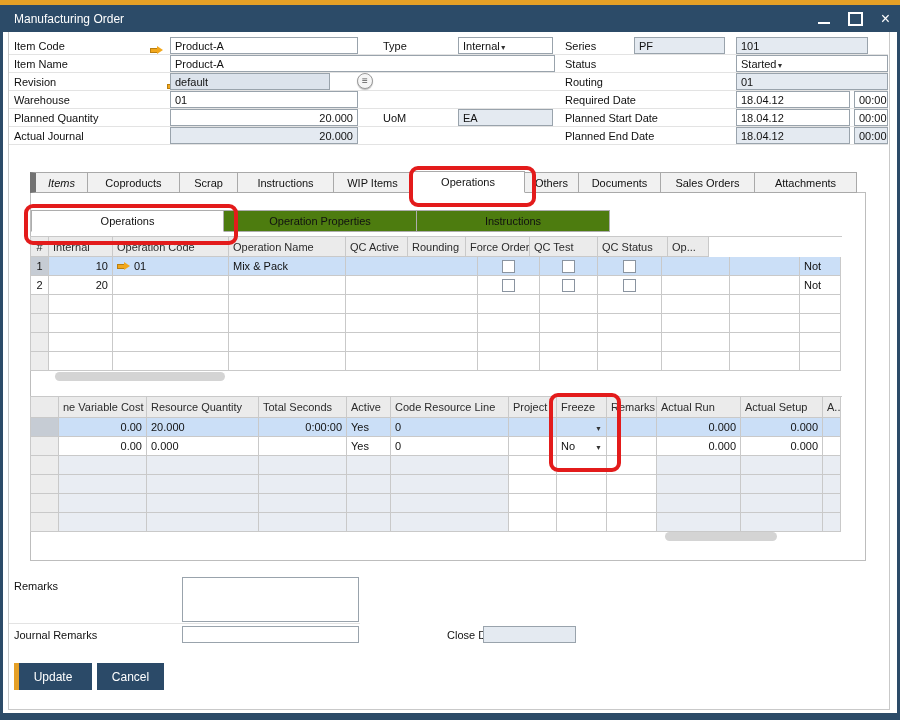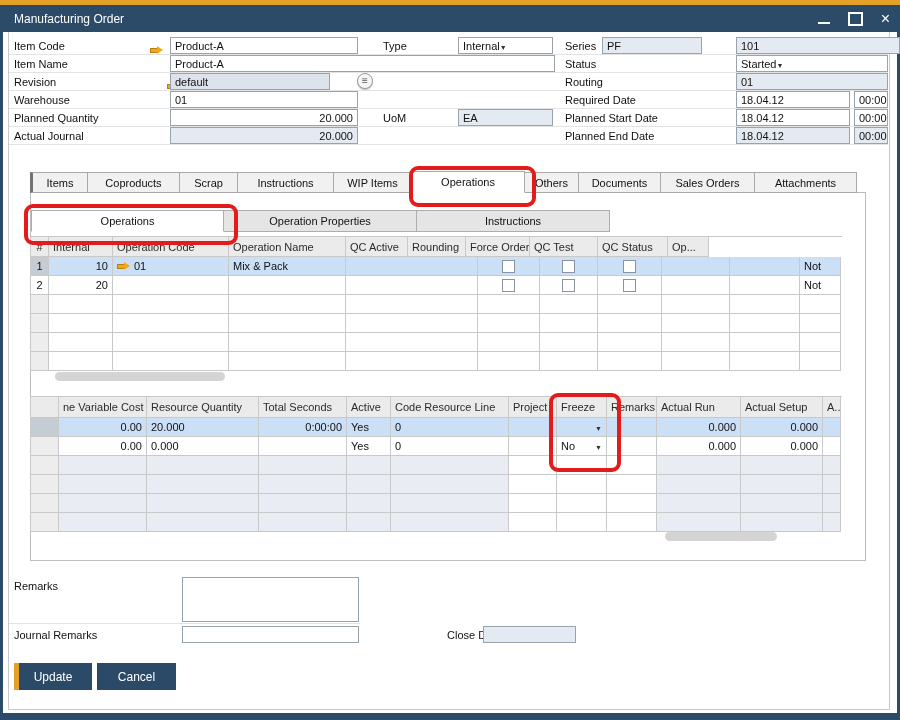--- a/index.html
+++ b/index.html
@@ -32,25 +32,25 @@
   .larrow{position:relative;display:inline-block;width:13px;height:9px;flex:none;}
   .larrow::before{content:"";position:absolute;left:0;top:2px;width:7px;height:5px;background:#F2A71B;border:1px solid #B97E0F;border-right:none;box-sizing:border-box;}
   .larrow::after{content:"";position:absolute;right:0;top:0;width:0;height:0;border-top:4.5px solid transparent;border-bottom:4.5px solid transparent;border-left:6px solid #F2A71B;}
   .menu-circ{width:16px;height:16px;border-radius:50%;border:1px solid #9a9a9a;background:#f6f6f6;
        display:flex;align-items:center;justify-content:center;color:#555;box-shadow:0 1px 1px rgba(0,0,0,.25);}
   .menu-circ::after{content:"≡";font-size:10px;line-height:1;}
   
   .maintabs{left:30px;top:172px;height:21px;display:flex;}
   .mtab{box-sizing:border-box;height:21px;background:#F1F1F1;border:1px solid #A9A9A9;border-left:none;
         display:flex;align-items:center;justify-content:center;font-size:11px;}
-  .mtab:first-child{border-left:3px solid #737373;}
+  .mtab:first-child{border-left:6px solid #737373;font-style:italic;}
   .mtab.active{background:#fff;border-bottom:1px solid #fff;height:22px;margin-top:-1px;position:relative;z-index:3;}
   .panel{left:30px;top:192px;width:836px;height:369px;border:1px solid #BDBDBD;background:#fff;}
   .subtabs{left:31px;top:210px;height:22px;display:flex;z-index:2;}
-  .stab{box-sizing:border-box;width:193px;height:22px;background:#e5e5e5;border:1px solid #ADADAD;border-left:none;
+  .stab{box-sizing:border-box;width:193px;height:22px;background:#4d7c0f;border:1px solid #ADADAD;border-left:none;
         display:flex;align-items:center;justify-content:center;font-size:11px;}
   .stab:first-child{border-left:1px solid #ADADAD;}
   .stab.active{background:#fff;border-bottom:1px solid #fff;}
   
   .tbl{position:absolute;left:30px;border-left:1px solid #C9C9C9;border-top:1px solid #C9C9C9;background:#fff;}
   .tr{display:flex;height:19px;}
   .tr.hd{height:20px;}
   .td,.th{box-sizing:border-box;border-right:1px solid #C9C9C9;border-bottom:1px solid #C9C9C9;
       font-size:11px;padding:2px 4px;white-space:nowrap;overflow:hidden;display:flex;align-items:center;}
   .th{background:#EBEBEB;color:#2b2b2b;}
@@ -149,24 +149,24 @@
     <span class="caret"></span>
   </div>
 
 <span class="lbl" style="left:383px;top:112px">UoM</span>
 <div class="fld gray" style="left:458px;top:109px;width:95px">
     <span>EA</span>
   </div>
 
 
 <span class="lbl" style="left:565px;top:40px">Series</span>
-<div class="fld gray" style="left:602px;top:37px;width:100px">
+<div class="fld gray" style="left:634px;top:37px;width:91px">
     <span>PF</span>
   </div>
-<div class="fld gray" style="left:736px;top:37px;width:164px">
+<div class="fld gray" style="left:736px;top:37px;width:132px">
     <span>101</span>
   </div>
 
 <span class="lbl" style="left:565px;top:58px">Status</span>
 <div class="fld dd" style="left:736px;top:55px;width:152px">
     <span>Started</span>
     <span class="caret"></span>
   </div>
 
 <span class="lbl" style="left:565px;top:76px">Routing</span>
@@ -463,18 +463,18 @@
 
 <span class="lbl" style="left:447px;top:629px">Close Date</span>
 <div class="fld gray" style="left:483px;top:626px;width:93px">
     <span></span>
   </div>
 
 <button class="btn" style="left:14px;top:663px;width:78px">
     <span class="goldbar"></span>
     <span>Update</span>
   </button>
-<button class="btn" style="left:97px;top:663px;width:79px">
+<button class="btn" style="left:97px;top:663px;width:67px">
     <span>Cancel</span>
   </button>
 
 
 
 
 </body></html>

